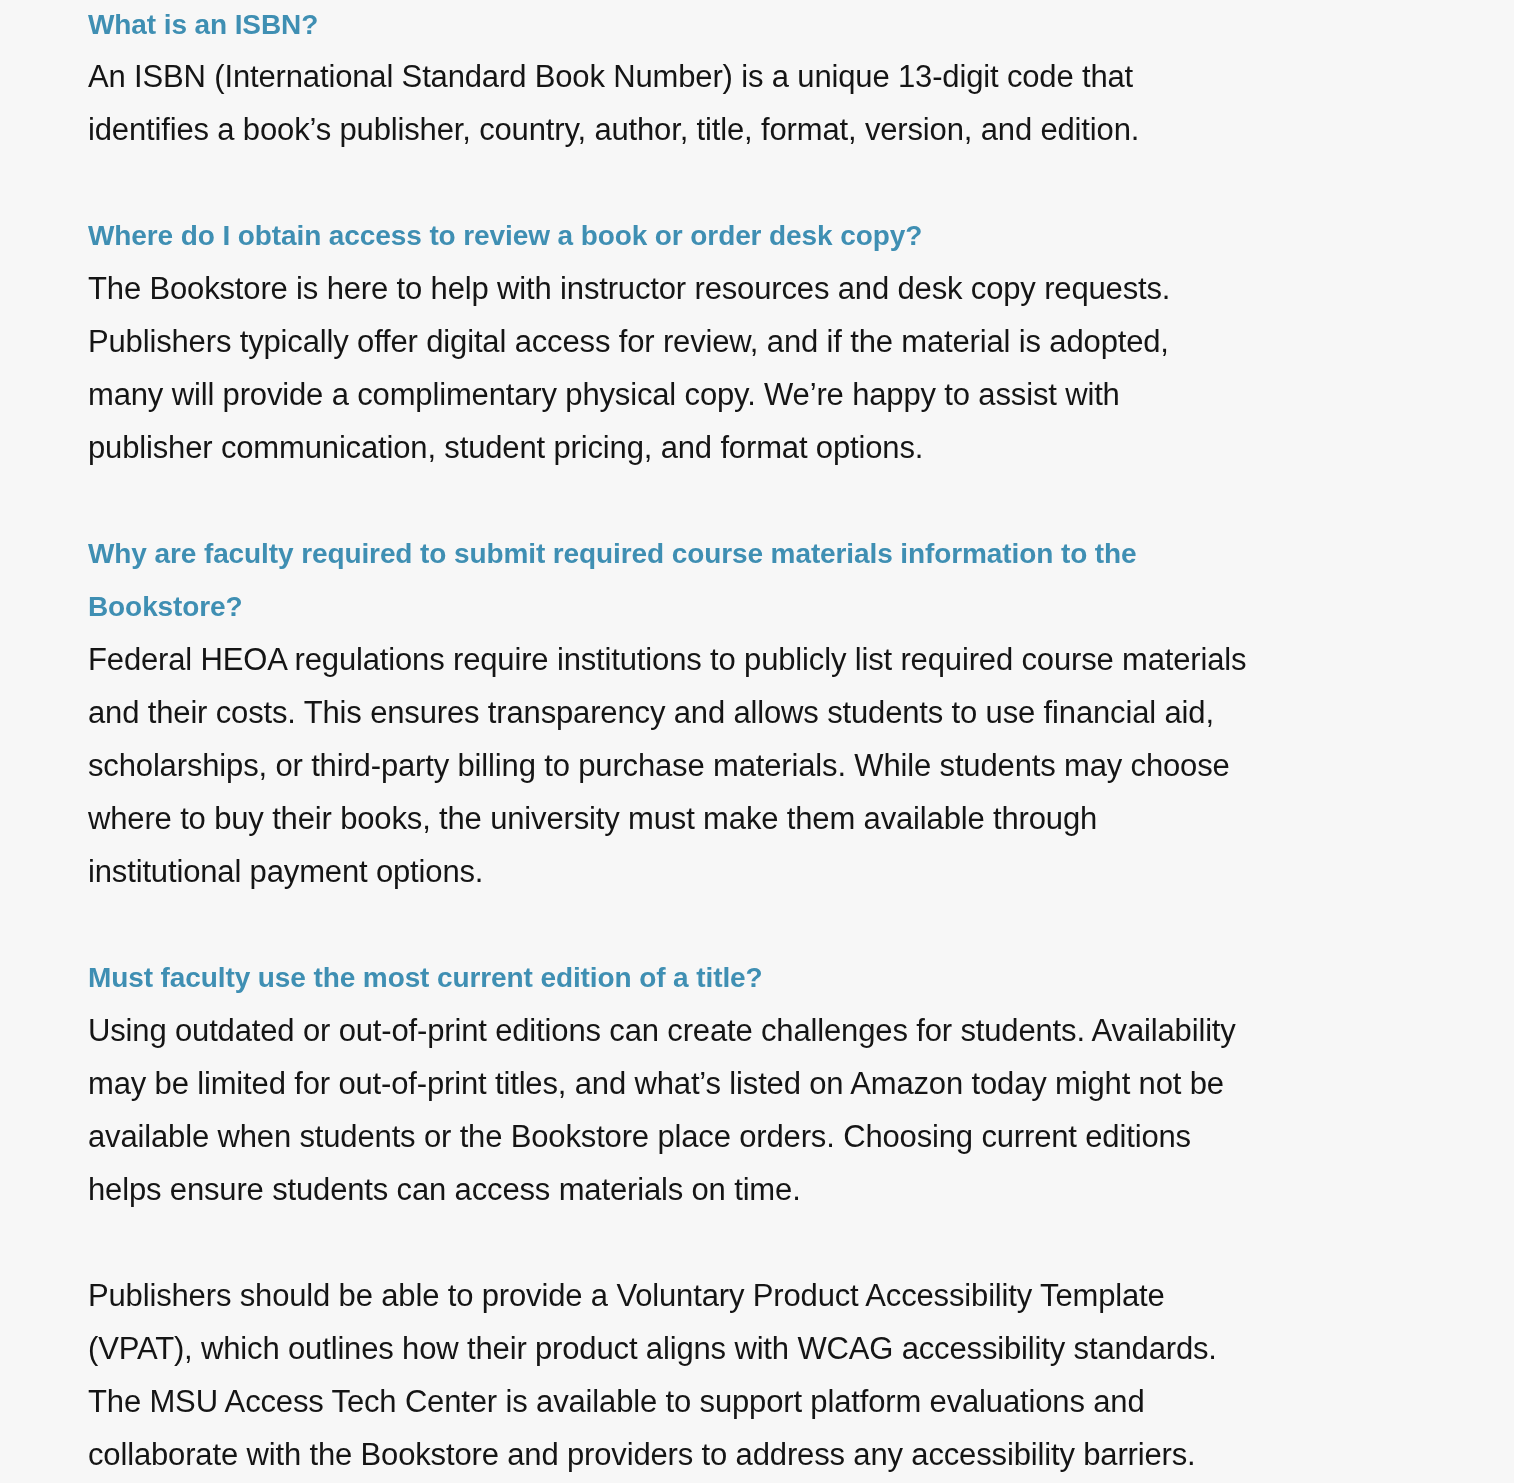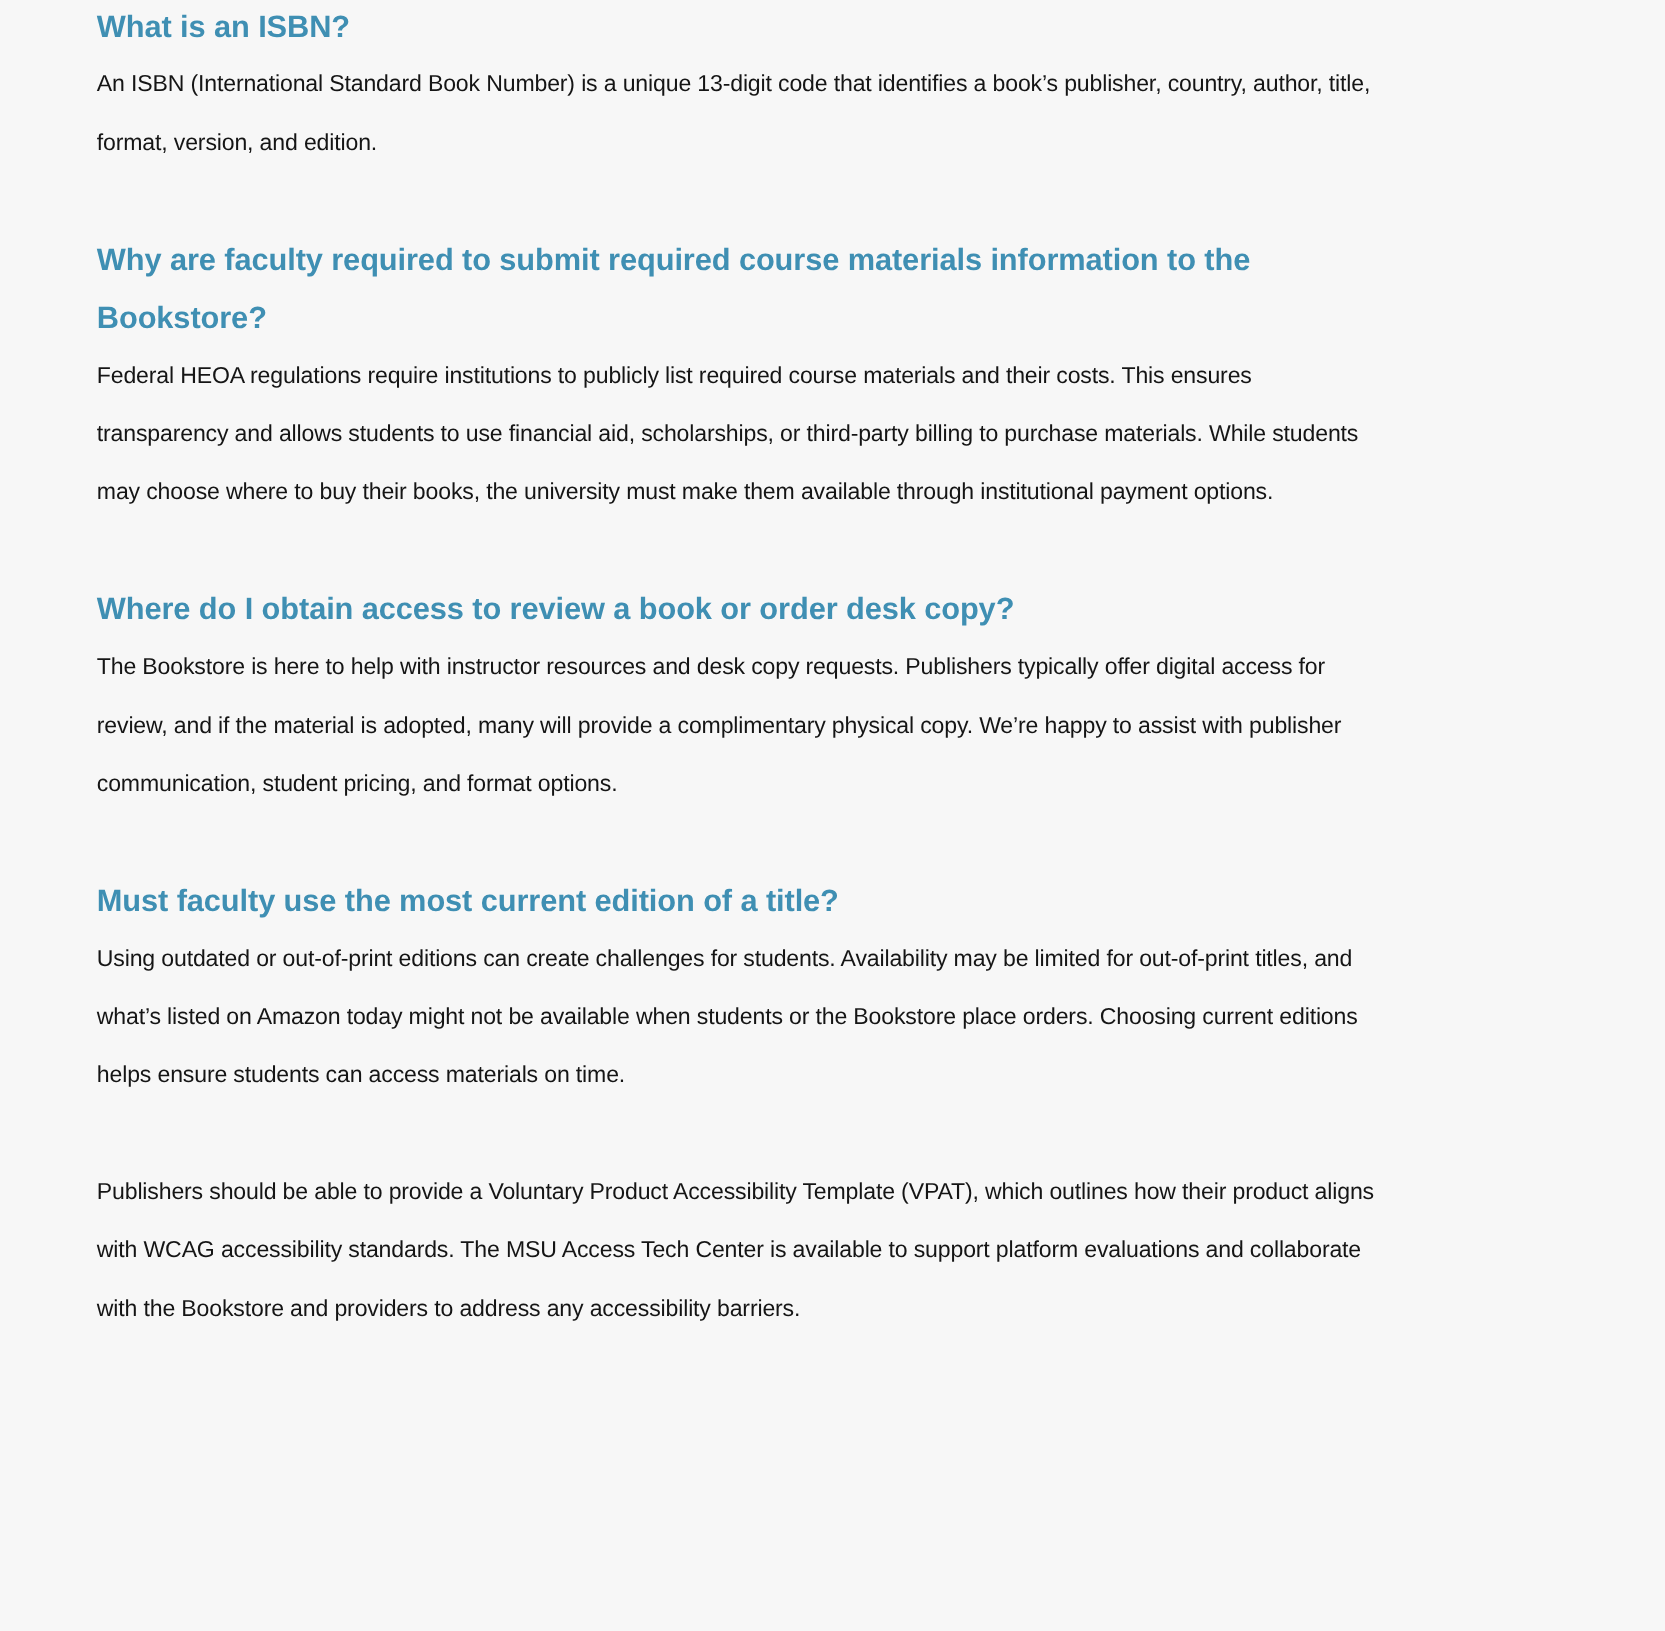--- a/index.html
+++ b/index.html
@@ -30,48 +30,48 @@
     color: #3f8fb3;
     font-size: 28px;
     font-weight: 700;
     line-height: 53px;
     letter-spacing: -0.1px;
     max-width: 1225px;
   }
   .faq-answer {
     margin: 0;
     color: #151515;
-    font-size: 21px;
+    font-size: 31px;
     font-weight: 400;
     line-height: 53px;
     letter-spacing: -0.15px;
     max-width: 1344px;
   }
   .faq-section:first-child .faq-question {
     line-height: 50px;
   }
 </style>
 </head>
 <body>
 
 <div class="faq-page">
 
   <section class="faq-section">
     <h3 class="faq-question">What is an ISBN?</h3>
     <p class="faq-answer">An ISBN (International Standard Book Number) is a unique 13-digit code that identifies a book’s publisher, country, author, title, format, version, and edition.</p>
   </section>
 
   <section class="faq-section">
-    <h3 class="faq-question">Why are faculty required to submit required course materials information to the Bookstore?</h3>
-    <p class="faq-answer">Federal HEOA regulations require institutions to publicly list required course materials and their costs. This ensures transparency and allows students to use financial aid, scholarships, or third-party billing to purchase materials. While students may choose where to buy their books, the university must make them available through institutional payment options.</p>
+    <h3 class="faq-question">Where do I obtain access to review a book or order desk copy?</h3>
+    <p class="faq-answer">The Bookstore is here to help with instructor resources and desk copy requests. Publishers typically offer digital access for review, and if the material is adopted, many will provide a complimentary physical copy. We’re happy to assist with publisher communication, student pricing, and format options.</p>
   </section>
 
   <section class="faq-section">
-    <h3 class="faq-question">Where do I obtain access to review a book or order desk copy?</h3>
-    <p class="faq-answer">The Bookstore is here to help with instructor resources and desk copy requests. Publishers typically offer digital access for review, and if the material is adopted, many will provide a complimentary physical copy. We’re happy to assist with publisher communication, student pricing, and format options.</p>
+    <h3 class="faq-question">Why are faculty required to submit required course materials information to the Bookstore?</h3>
+    <p class="faq-answer">Federal HEOA regulations require institutions to publicly list required course materials and their costs. This ensures transparency and allows students to use financial aid, scholarships, or third-party billing to purchase materials. While students may choose where to buy their books, the university must make them available through institutional payment options.</p>
   </section>
 
   <section class="faq-section">
     <h3 class="faq-question">Must faculty use the most current edition of a title?</h3>
     <p class="faq-answer">Using outdated or out-of-print editions can create challenges for students. Availability may be limited for out-of-print titles, and what’s listed on Amazon today might not be available when students or the Bookstore place orders. Choosing current editions helps ensure students can access materials on time.</p>
   </section>
 
   <section class="faq-section">
     <p class="faq-answer">Publishers should be able to provide a Voluntary Product Accessibility Template (VPAT), which outlines how their product aligns with WCAG accessibility standards. The MSU Access Tech Center is available to support platform evaluations and collaborate with the Bookstore and providers to address any accessibility barriers.</p>
   </section>

